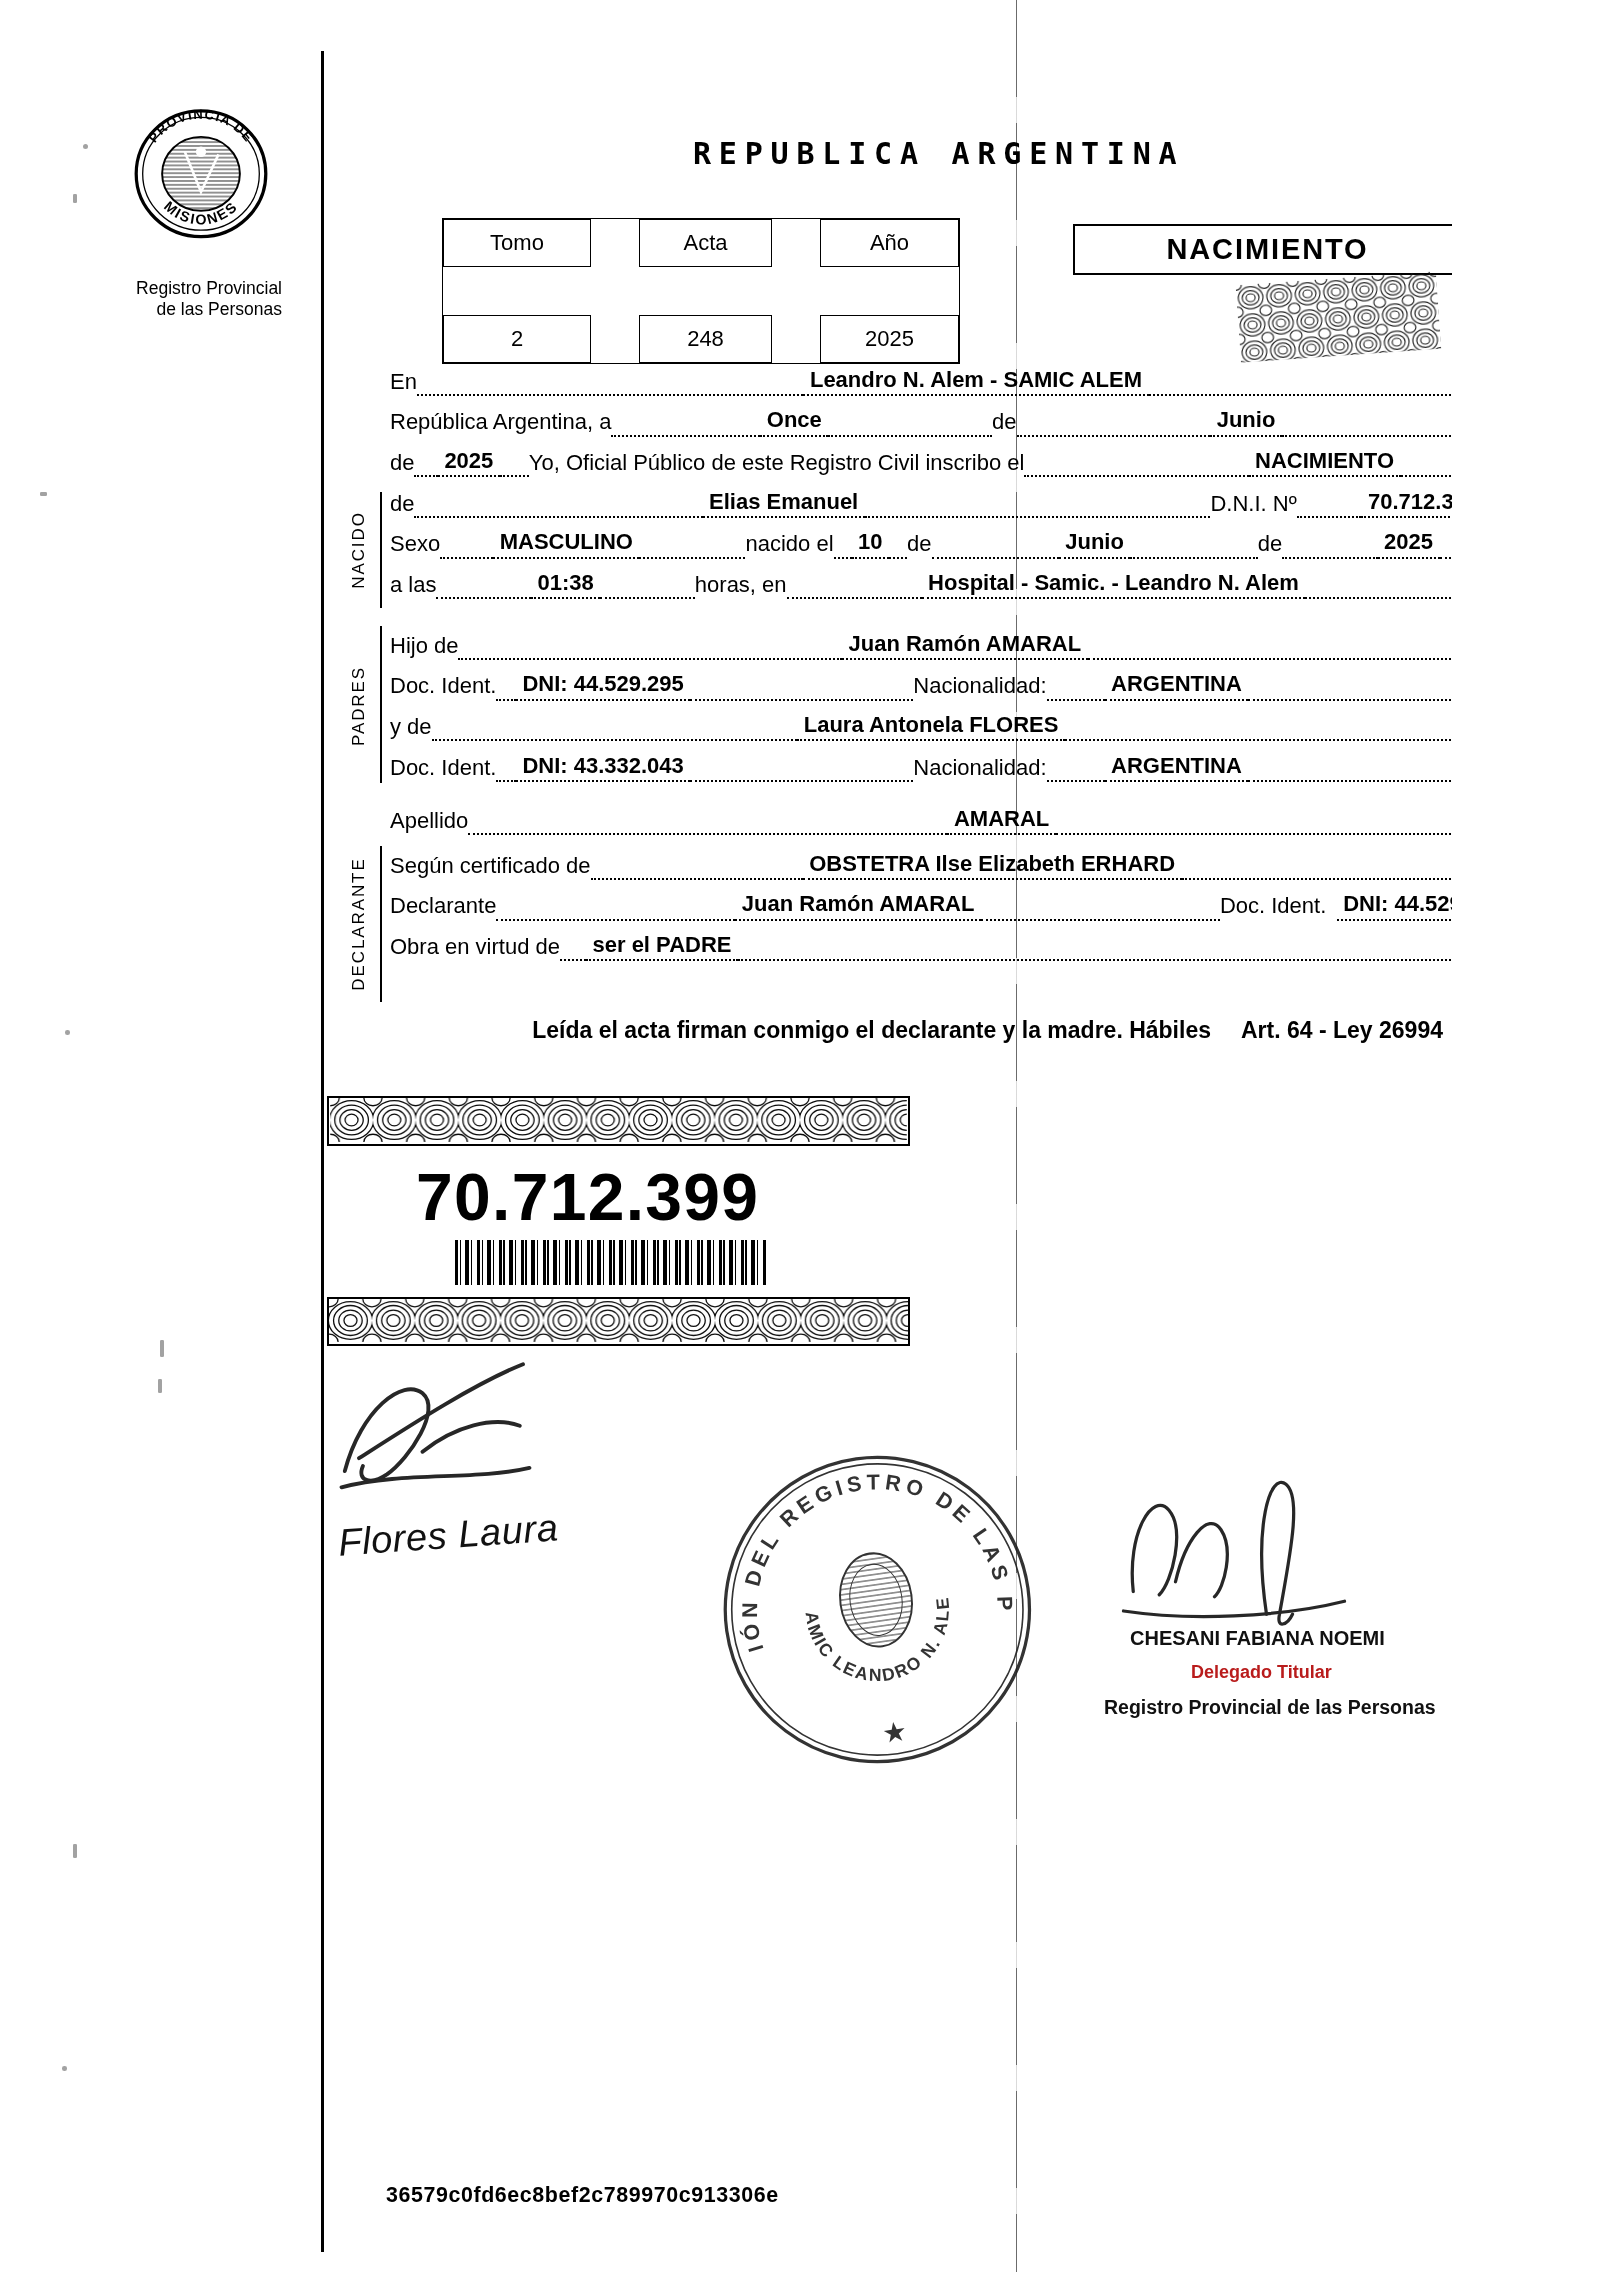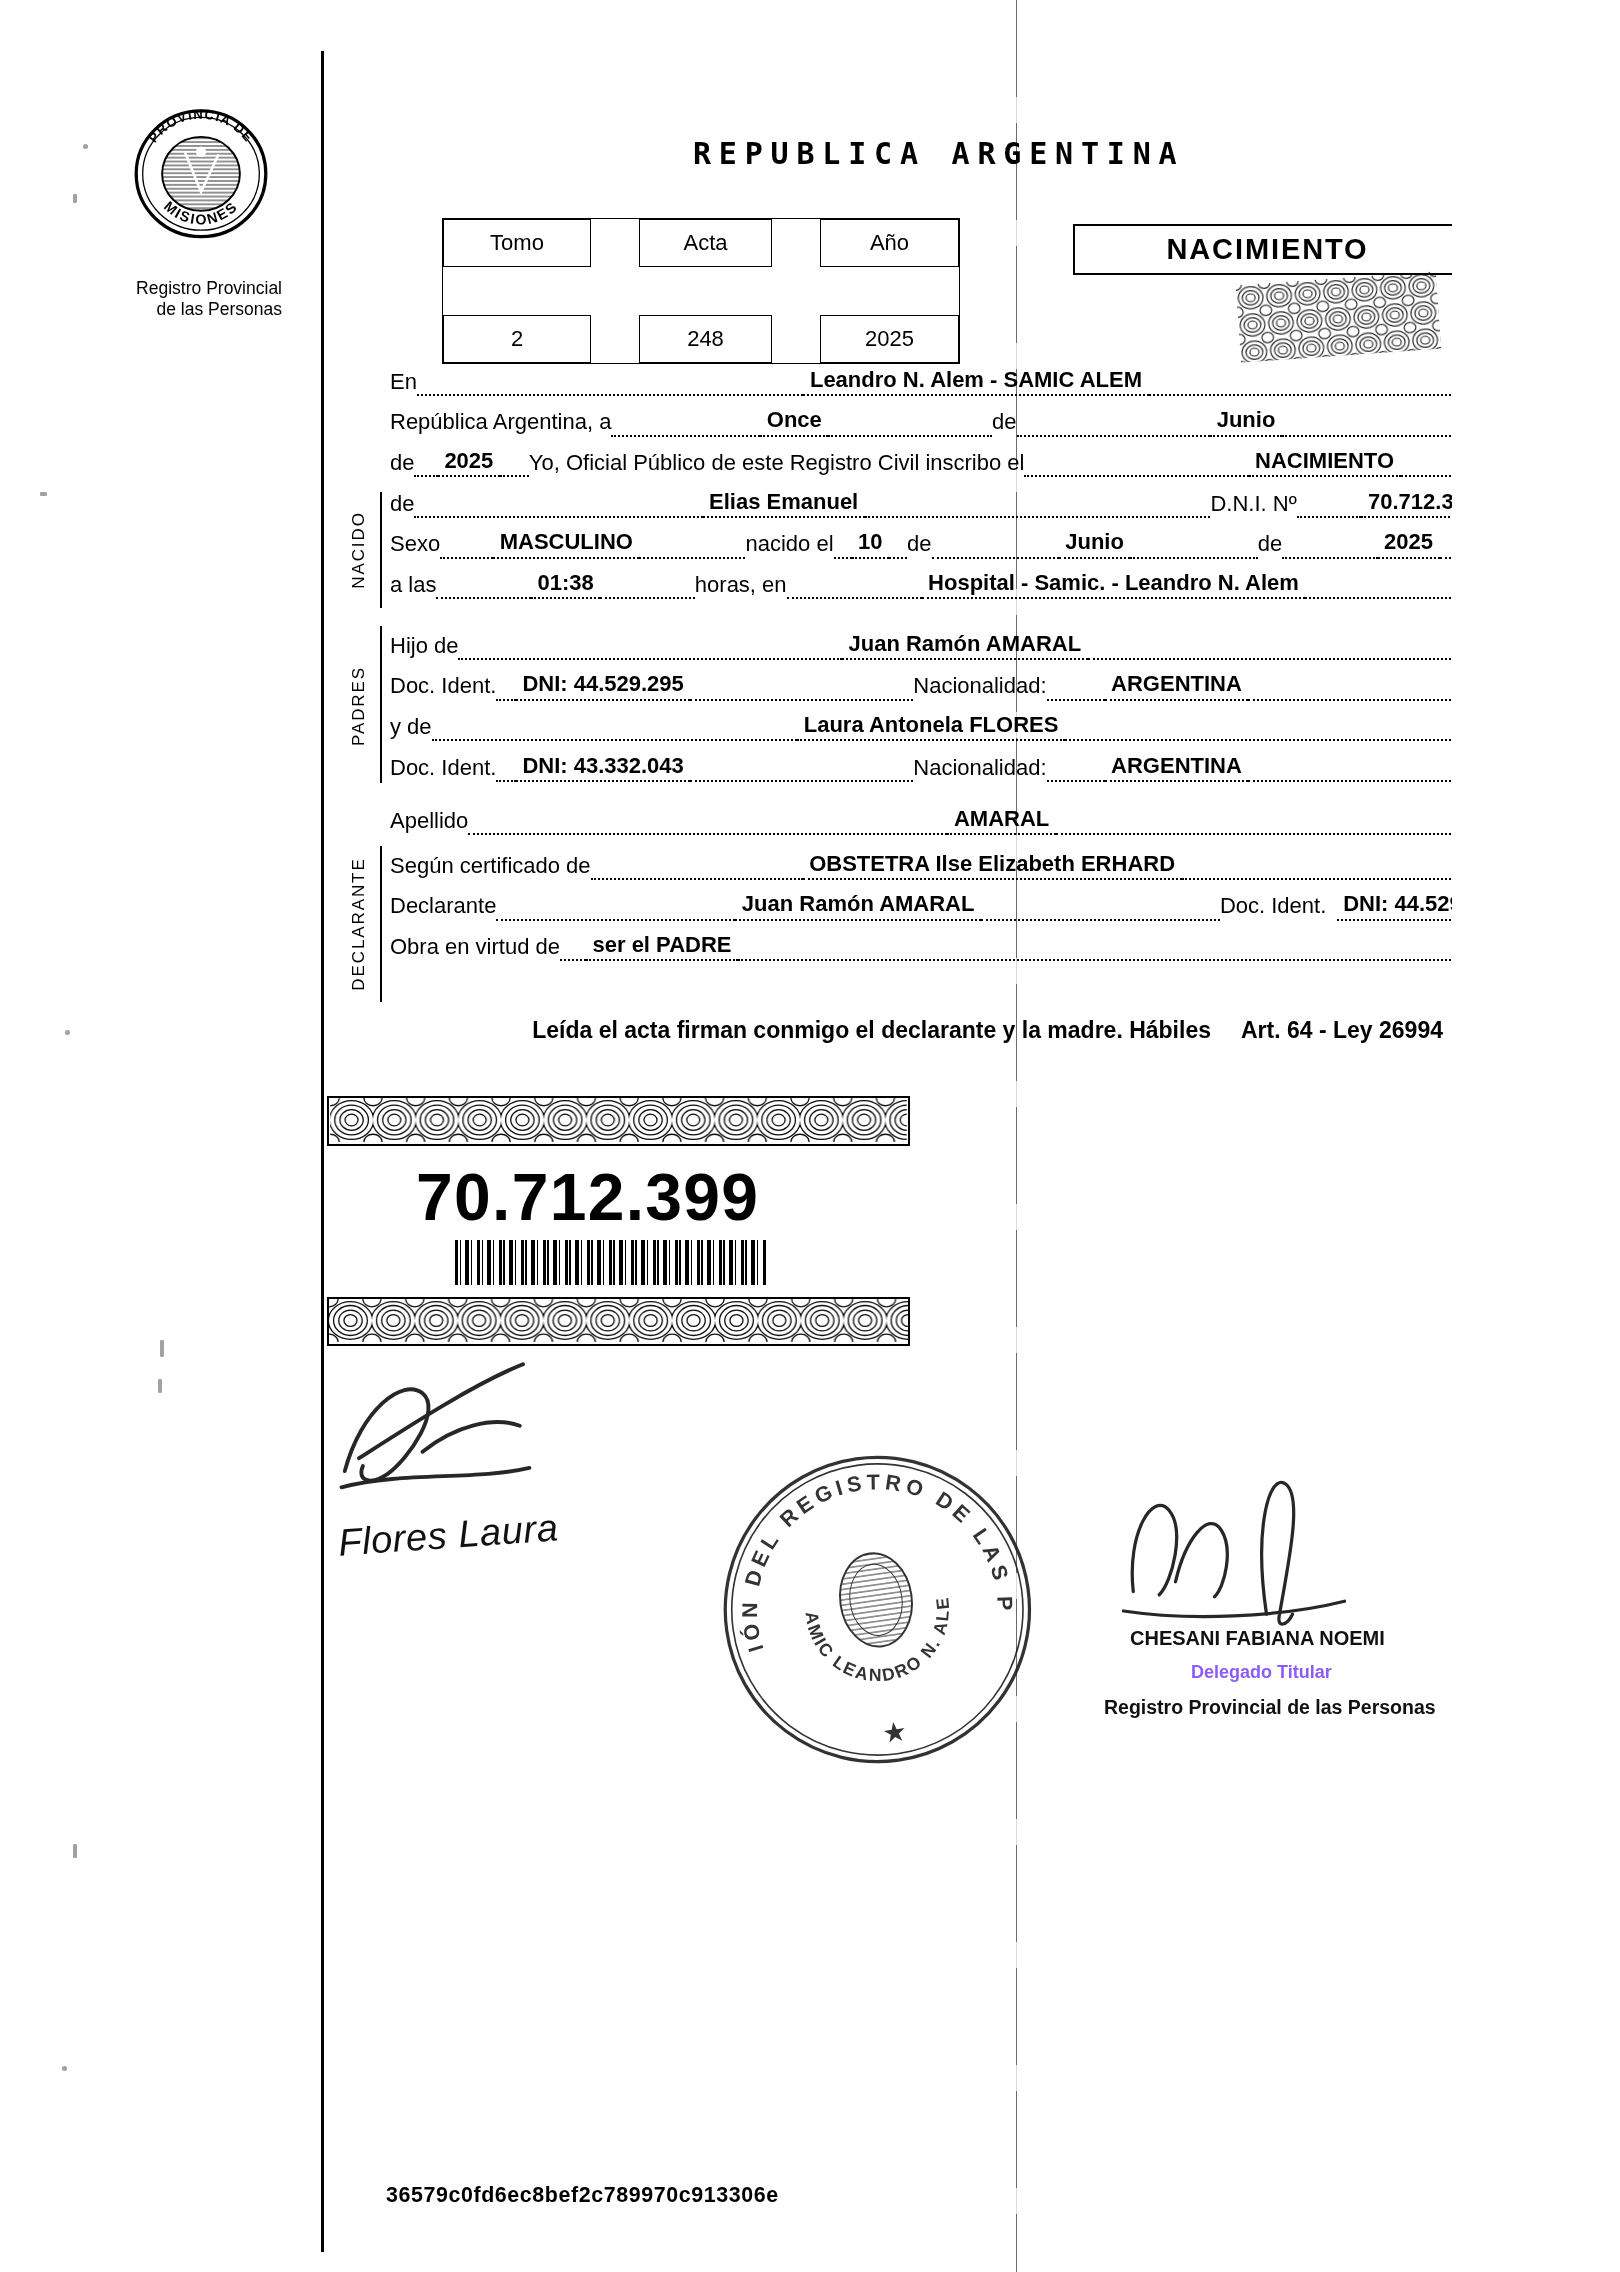--- a/index.html
+++ b/index.html
@@ -48,21 +48,21 @@
   .bignum{position:absolute;font-size:66px;font-weight:700;letter-spacing:1.3px;line-height:1;}
 
   .barcode{position:absolute;width:311px;height:45px;
     background:repeating-linear-gradient(90deg,#000 0 2.6px,#fff 2.6px 4.5px,#000 4.5px 5.8px,#fff 5.8px 10.4px,
                #000 10.4px 14.3px,#fff 14.3px 16px,#000 16px 17.5px,#fff 17.5px 22px);}
 
   .handwriting{position:absolute;font-style:italic;font-size:38px;letter-spacing:0.6px;
                transform:rotate(-4deg);color:#111;}
 
   .officialname{position:absolute;font-size:20px;font-weight:700;color:#111;}
-  .officialtitle{position:absolute;font-size:18px;font-weight:700;color:#8b5cf6;}
+  .officialtitle{position:absolute;font-size:18px;font-weight:700;color:#b91c1c;}
   .officialorg{position:absolute;font-size:19.5px;font-weight:700;color:#111;}
 
   .orgtext{position:absolute;left:120px;top:278px;width:162px;text-align:right;
            font-size:17.5px;line-height:21.4px;}
 
   .hash{position:absolute;font-size:21.4px;font-weight:700;letter-spacing:0.6px;}
 
   .noise{position:absolute;background:#555;border-radius:50%;opacity:.55;}
 </style>
 </head>

